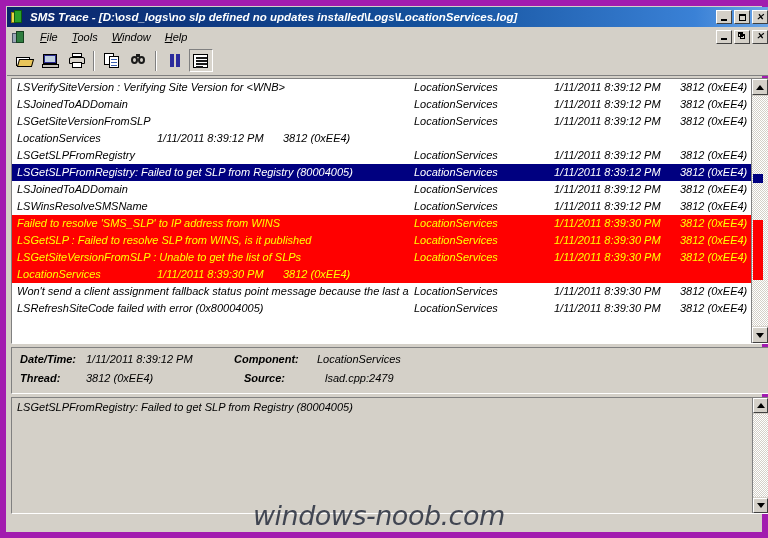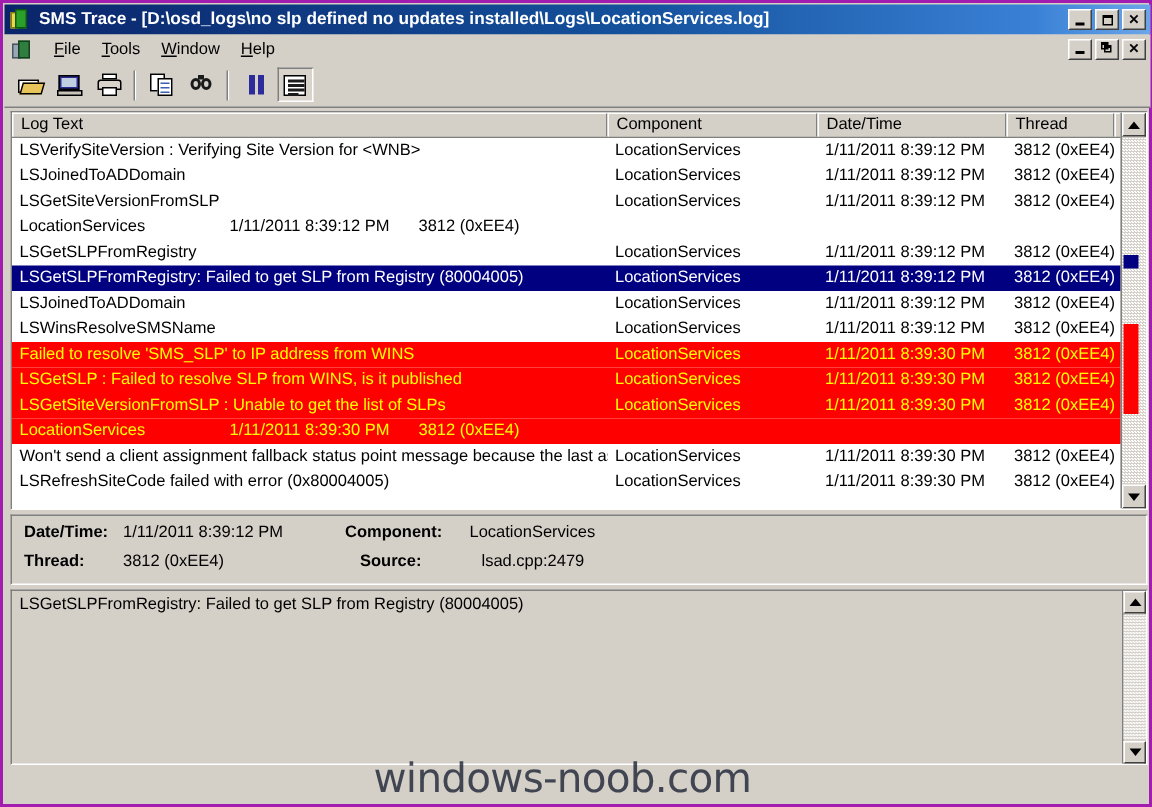--- a/index.html
+++ b/index.html
@@ -5,22 +5,23 @@
   html,body{margin:0;padding:0;}
   body{
     width:768px;height:538px;overflow:hidden;
     font-family:"Liberation Sans",sans-serif;
     font-size:11px;
     background:#d4d0c8;
   }
   .app{
     position:relative;width:768px;height:538px;
     background:#d4d0c8;
-    border:2px solid #a21caf;
+    border:6px solid #a21caf;
     box-sizing:border-box;
+    font-style:italic;
   }
 
   
   .titlebar{
     position:absolute;left:1px;top:1px;width:764px;height:20px;
     background:linear-gradient(to right,#0a246a 0%,#14519c 55%,#3a81d6 90%,#6ca6e8 100%);
     display:flex;align-items:center;
   }
   .title-icon{
     width:16px;height:16px;margin-left:3px;margin-right:4px;
@@ -304,27 +305,20 @@
             <i style="top:2px;width:11px"></i>
             <i style="top:5px;width:11px"></i>
             <i style="top:8px;width:11px"></i>
             <i style="top:11px;width:7px"></i>
           </span>
       </span>
     </div>
   </div>
 
   <div class="listwrap">
-    <div class="headerrow">
-      <div class="hcell c0">Log Text</div>
-      <div class="hcell c1">Component</div>
-      <div class="hcell c2">Date/Time</div>
-      <div class="hcell c3">Thread</div>
-      <div class="hcell c4"></div>
-    </div>
     <div class="rows" id="rows-container">
         <div class="row normal">
           <div class="cell c0">LSVerifySiteVersion : Verifying Site Version for &lt;WNB&gt;</div>
           <div class="cell c1">LocationServices</div>
           <div class="cell c2">1/11/2011 8:39:12 PM</div>
           <div class="cell c3">3812 (0xEE4)</div>
           <div class="cell c4"></div>
         </div>
         <div class="row normal">
           <div class="cell c0">LSJoinedToADDomain</div>

